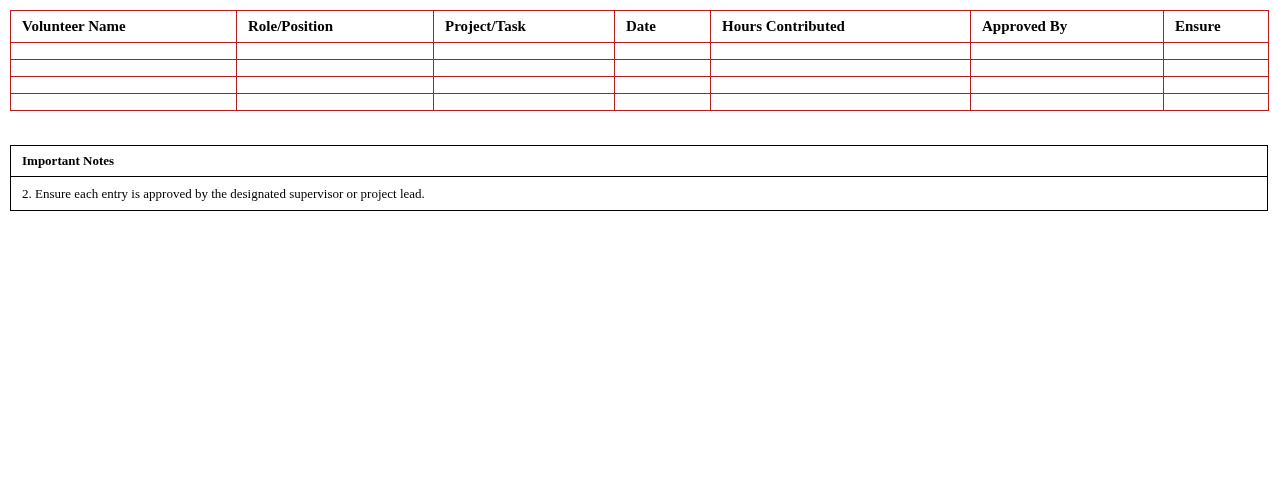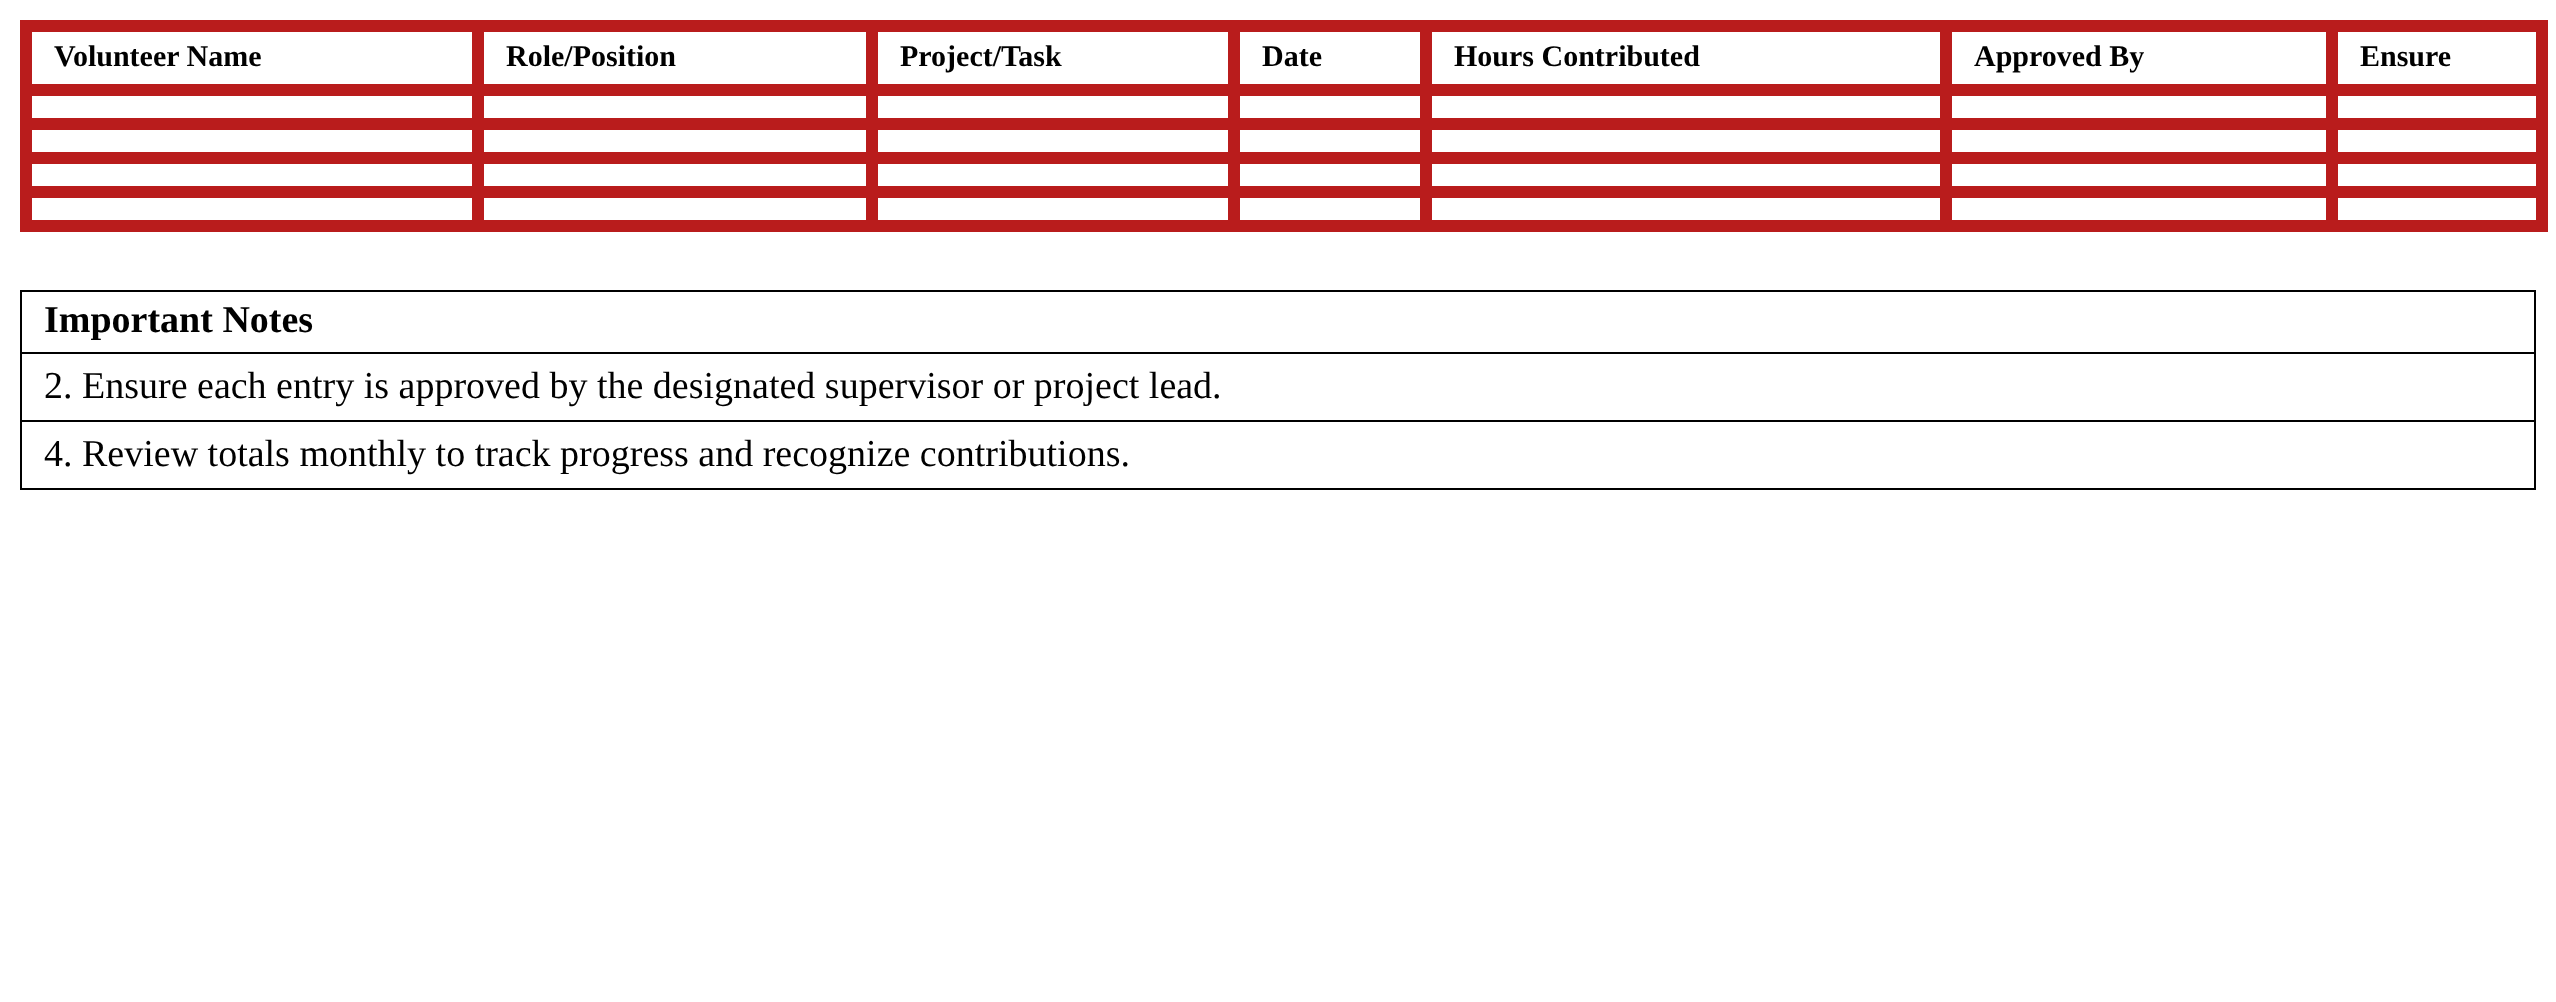--- a/index.html
+++ b/index.html
@@ -22,21 +22,21 @@
     table-layout: fixed;
   }
   .log-table {
     position: absolute;
     left: 10px;
     top: 10px;
     width: 1258px;
   }
   .log-table th,
   .log-table td {
-    border: 6px solid #b91c1c;
+    border: 1px solid #b91c1c;
     padding: 0 4px 0 11px;
     vertical-align: middle;
     overflow: hidden;
     white-space: nowrap;
     margin-left: 44px;
   }
   .log-table th {
     text-align: left;
     font-weight: bold;
     font-size: 15px;
@@ -49,21 +49,21 @@
   .notes-table {
     position: absolute;
     left: 10px;
     top: 145px;
     width: 1258px;
   }
   .notes-table td {
     border: 1px solid #000000;
     padding: 0 4px 0 11px;
     vertical-align: middle;
-    font-size: 19px;
+    font-size: 13px;
     overflow: hidden;
     white-space: nowrap;
     margin-top: 24px;
   }
   .notes-title-cell {
     font-weight: bold;
     height: 31px;
   }
   .note-cell {
     height: 34px;
@@ -136,19 +136,16 @@
   </table>
 
   <table class="notes-table">
     <tbody>
       <tr>
         <td class="notes-title-cell">Important Notes</td>
       </tr>
       <tr>
         <td class="note-cell">2. Ensure each entry is approved by the designated supervisor or project lead.</td>
       </tr>
-      <tr>
-        <td class="note-cell">4. Review totals monthly to track progress and recognize contributions.</td>
-      </tr>
     </tbody>
   </table>
 
 </div>
 
 </body></html>

